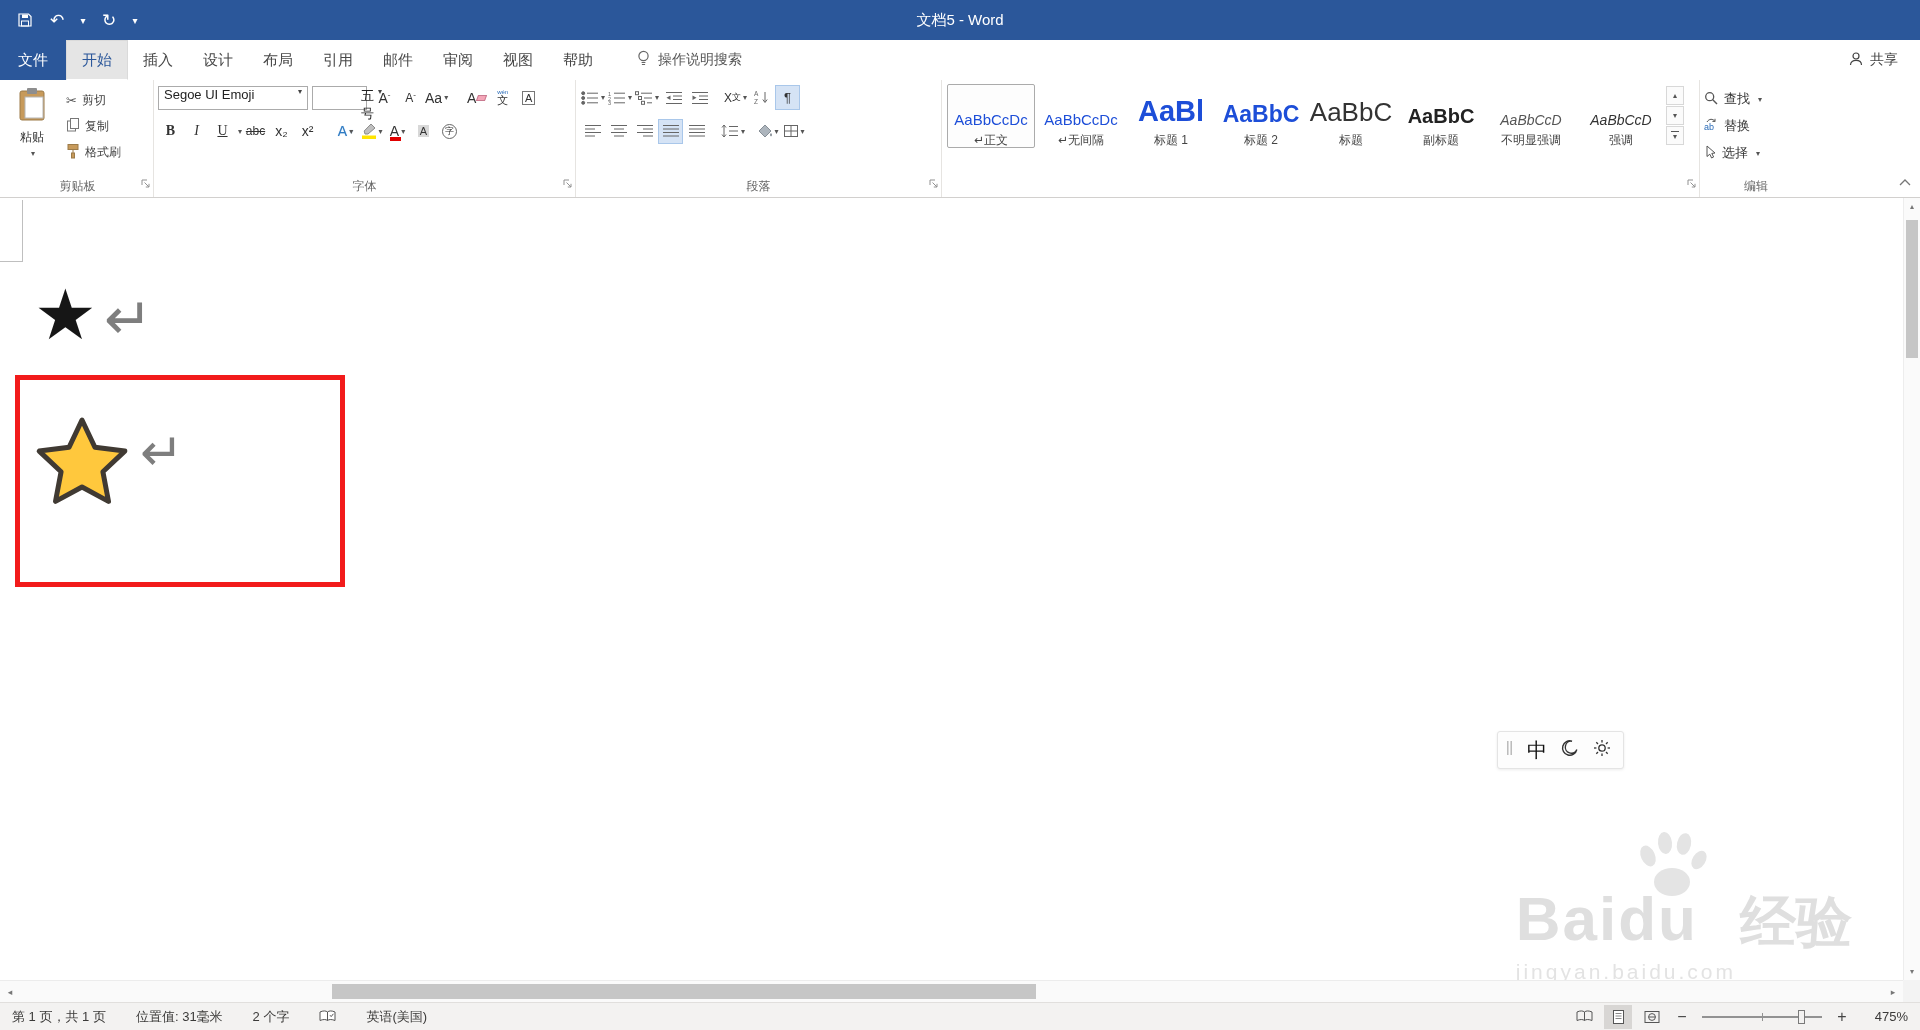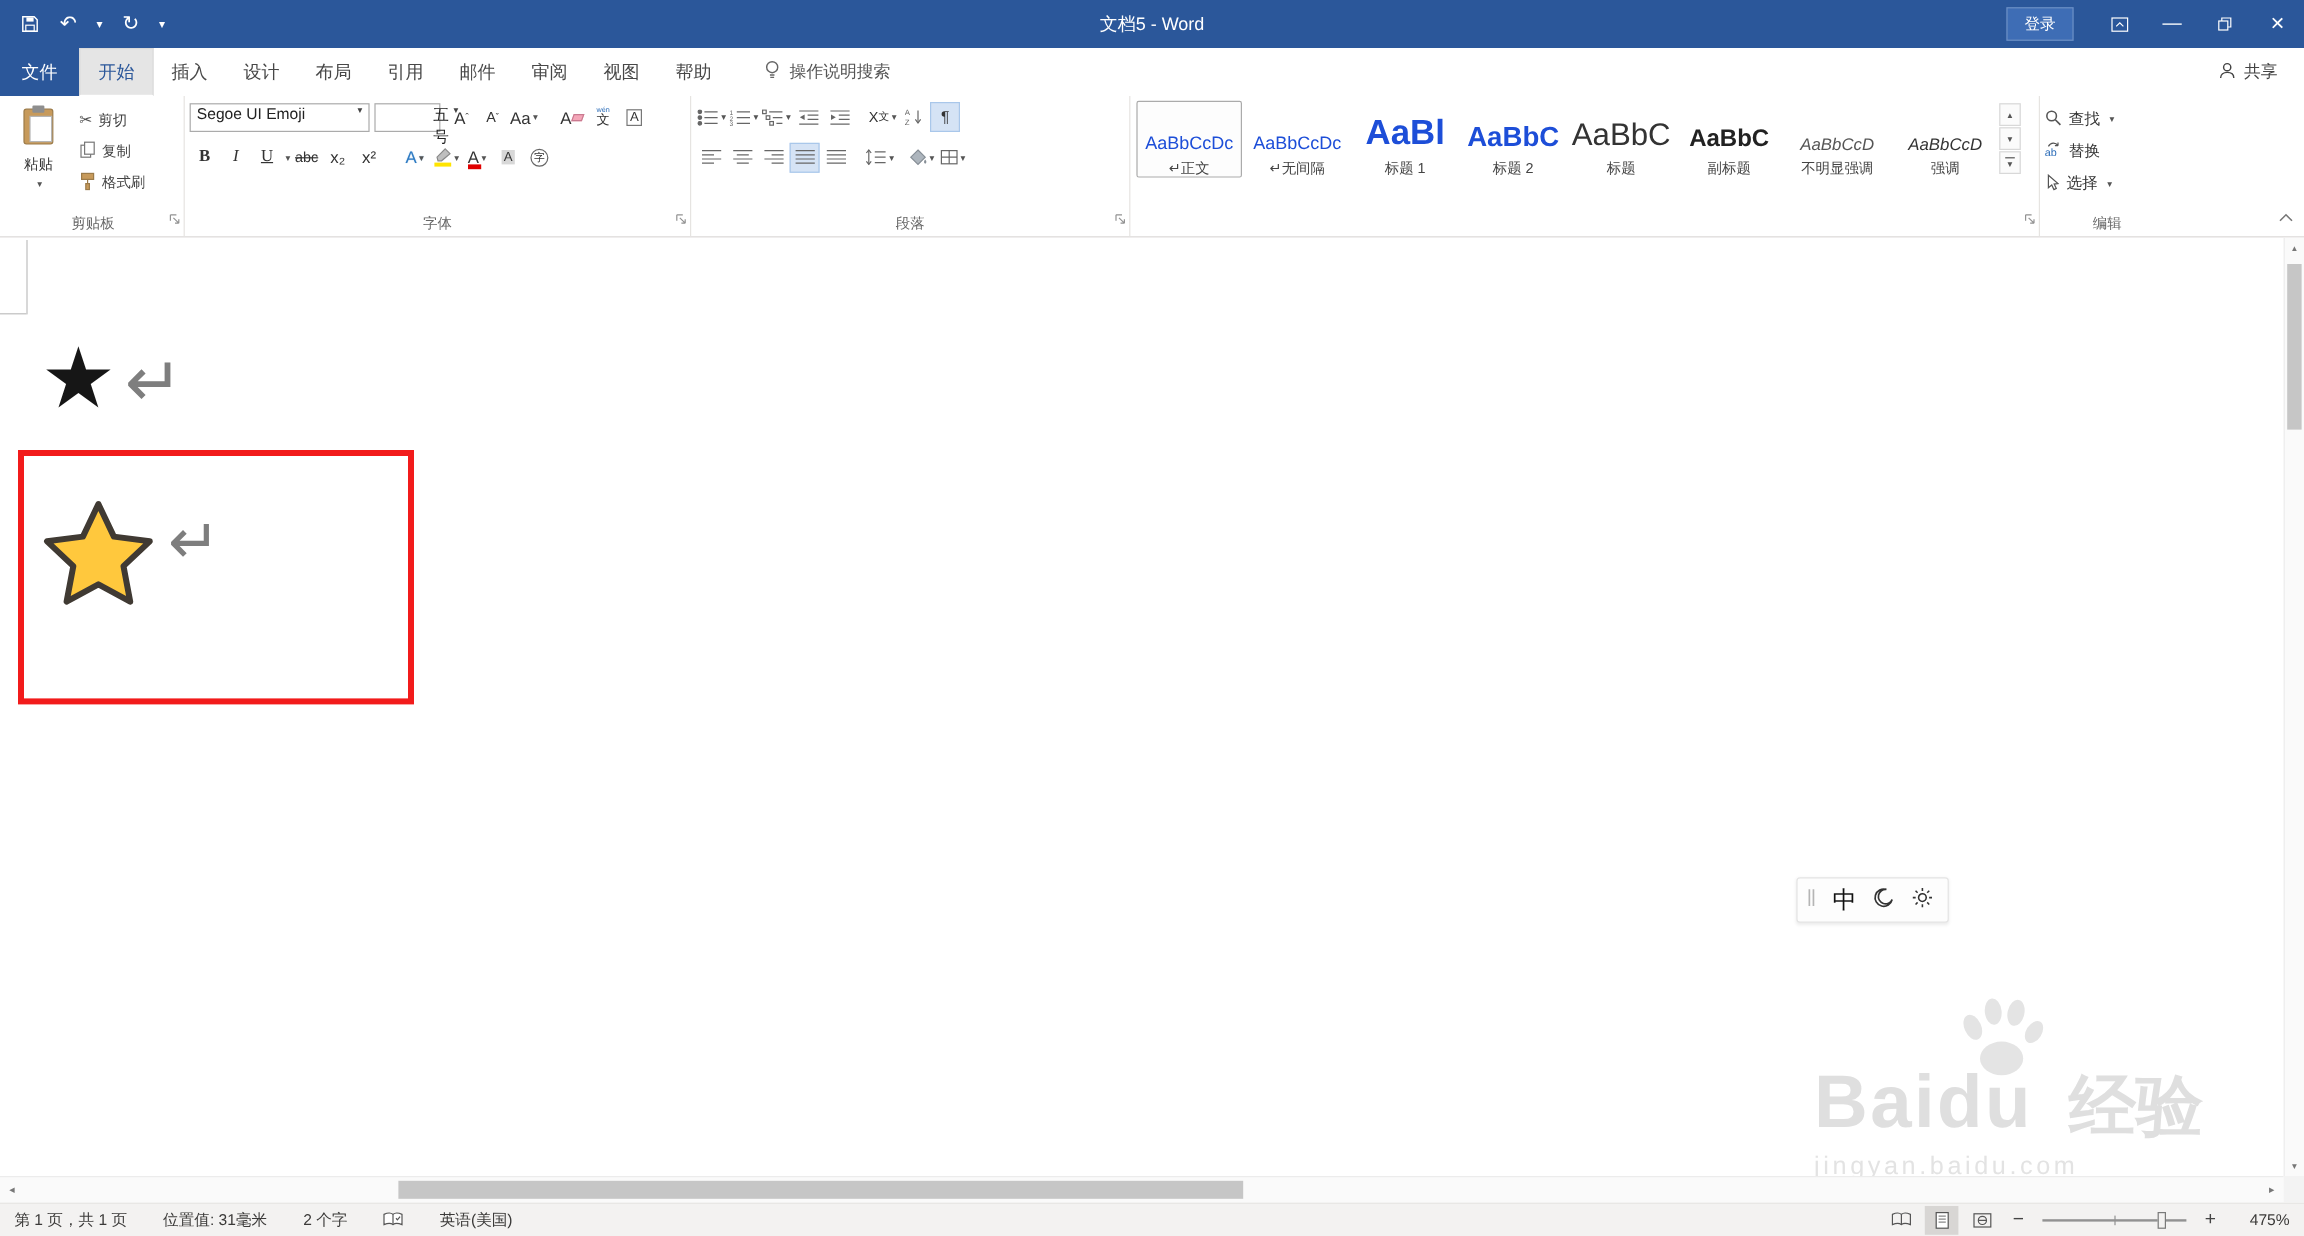--- a/index.html
+++ b/index.html
@@ -93,24 +93,24 @@
   .page-corner-v{position:absolute;left:22px;top:2px;height:62px;border-left:1px solid #BFBFBF;}
   .page-corner-h{position:absolute;left:0;top:63px;width:22px;border-top:1px solid #BFBFBF;}
   .black-star{position:absolute;left:34px;top:82px;font-size:70px;line-height:1;color:#161616;}
   .pmark{position:absolute;color:#7E7E7E;line-height:1;}
   .pmark.m1{left:104px;top:92px;font-size:58px;}
   .pmark.m2{left:140px;top:228px;font-size:52px;}
   .annotation-box{position:absolute;left:15px;top:177px;width:330px;height:212px;border:5px solid #F21B1B;}
   .yellow-star{position:absolute;left:32px;top:212px;}
   .ime-bar{position:absolute;left:1497px;top:533px;height:38px;display:flex;align-items:center;gap:14px;padding:0 12px 0 8px;background:#FDFDFD;border:1px solid #E4E4E4;border-radius:3px;box-shadow:0 1px 3px rgba(0,0,0,.08);}
   .ime-mode{font-size:20px;color:#111;}
-  .watermark{position:absolute;right:84px;bottom:18px;color:#DFDFDF;text-align:left;}
+  .watermark{position:absolute;right:68px;bottom:18px;color:#DFDFDF;text-align:left;}
   .wm-line1{display:flex;align-items:flex-end;gap:30px;font-weight:bold;position:relative;}
   .wm-brand{font-size:62px;letter-spacing:2px;line-height:1;}
-  .wm-suffix{font-size:56px;line-height:1;}
+  .wm-suffix{font-size:56px;line-height:1;margin-left:12px;}
   .wm-url{font-size:21px;letter-spacing:3px;margin-top:10px;color:#E3E3E3;}
   .paw{position:absolute;left:118px;top:-58px;}
 
   
   .v-scroll{position:absolute;top:0;right:0;bottom:22px;width:17px;background:#FAFAFA;border-left:1px solid #EDEDED;}
   .v-arrow{height:17px;display:flex;align-items:center;justify-content:center;font-size:8px;color:#777;}
   .v-arrow.down{position:absolute;bottom:0;left:0;right:0;}
   .v-thumb{position:absolute;left:2px;top:22px;width:12px;height:138px;background:#C6C6C6;}
   .h-scroll{position:absolute;left:0;right:17px;bottom:0;height:22px;background:#FAFAFA;border-top:1px solid #ECECEC;}
   .h-arrow{position:absolute;top:0;width:20px;height:21px;display:flex;align-items:center;justify-content:center;font-size:9px;color:#777;}
@@ -144,37 +144,20 @@
             <rect x="5" y="2.5" width="6" height="3.5" fill="#fff"></rect>
             <rect x="4.5" y="9" width="7" height="5" fill="none" stroke="#fff"></rect>
           </svg>
       </span>
       <span class="qbtn">↶</span>
       <span class="qbtn small">▾</span>
       <span class="qbtn">↻</span>
       <span class="qbtn small">▾</span>
     </div>
     <div class="title-text">文档5 - Word</div>
-    <div class="tb-right">
-      <button class="login-btn">登录</button>
-      <span class="win-btn">
-        <svg width="17" height="17" viewBox="0 0 17 17">
-            <rect x="2" y="3" width="13" height="11" fill="none" stroke="#fff"></rect>
-            <path d="M5.5 10 L8.5 7 L11.5 10" fill="none" stroke="#fff"></path>
-          </svg>
-      </span>
-      <span class="win-btn">—</span>
-      <span class="win-btn">
-        <svg width="14" height="14" viewBox="0 0 14 14">
-            <rect x="2" y="4.5" width="7.5" height="7.5" fill="none" stroke="#fff"></rect>
-            <path d="M4.5 4.5 V2 H12 V9.5 H9.5" fill="none" stroke="#fff"></path>
-          </svg>
-      </span>
-      <span class="win-btn" style="font-size:20px;">×</span>
-    </div>
   </header>
 
   <nav class="tabrow">
     <div class="tab file">文件</div>
     <div class="tab active">开始</div>
     <div class="tab">插入</div>
     <div class="tab">设计</div>
     <div class="tab">布局</div>
     <div class="tab">引用</div>
     <div class="tab">邮件</div>

